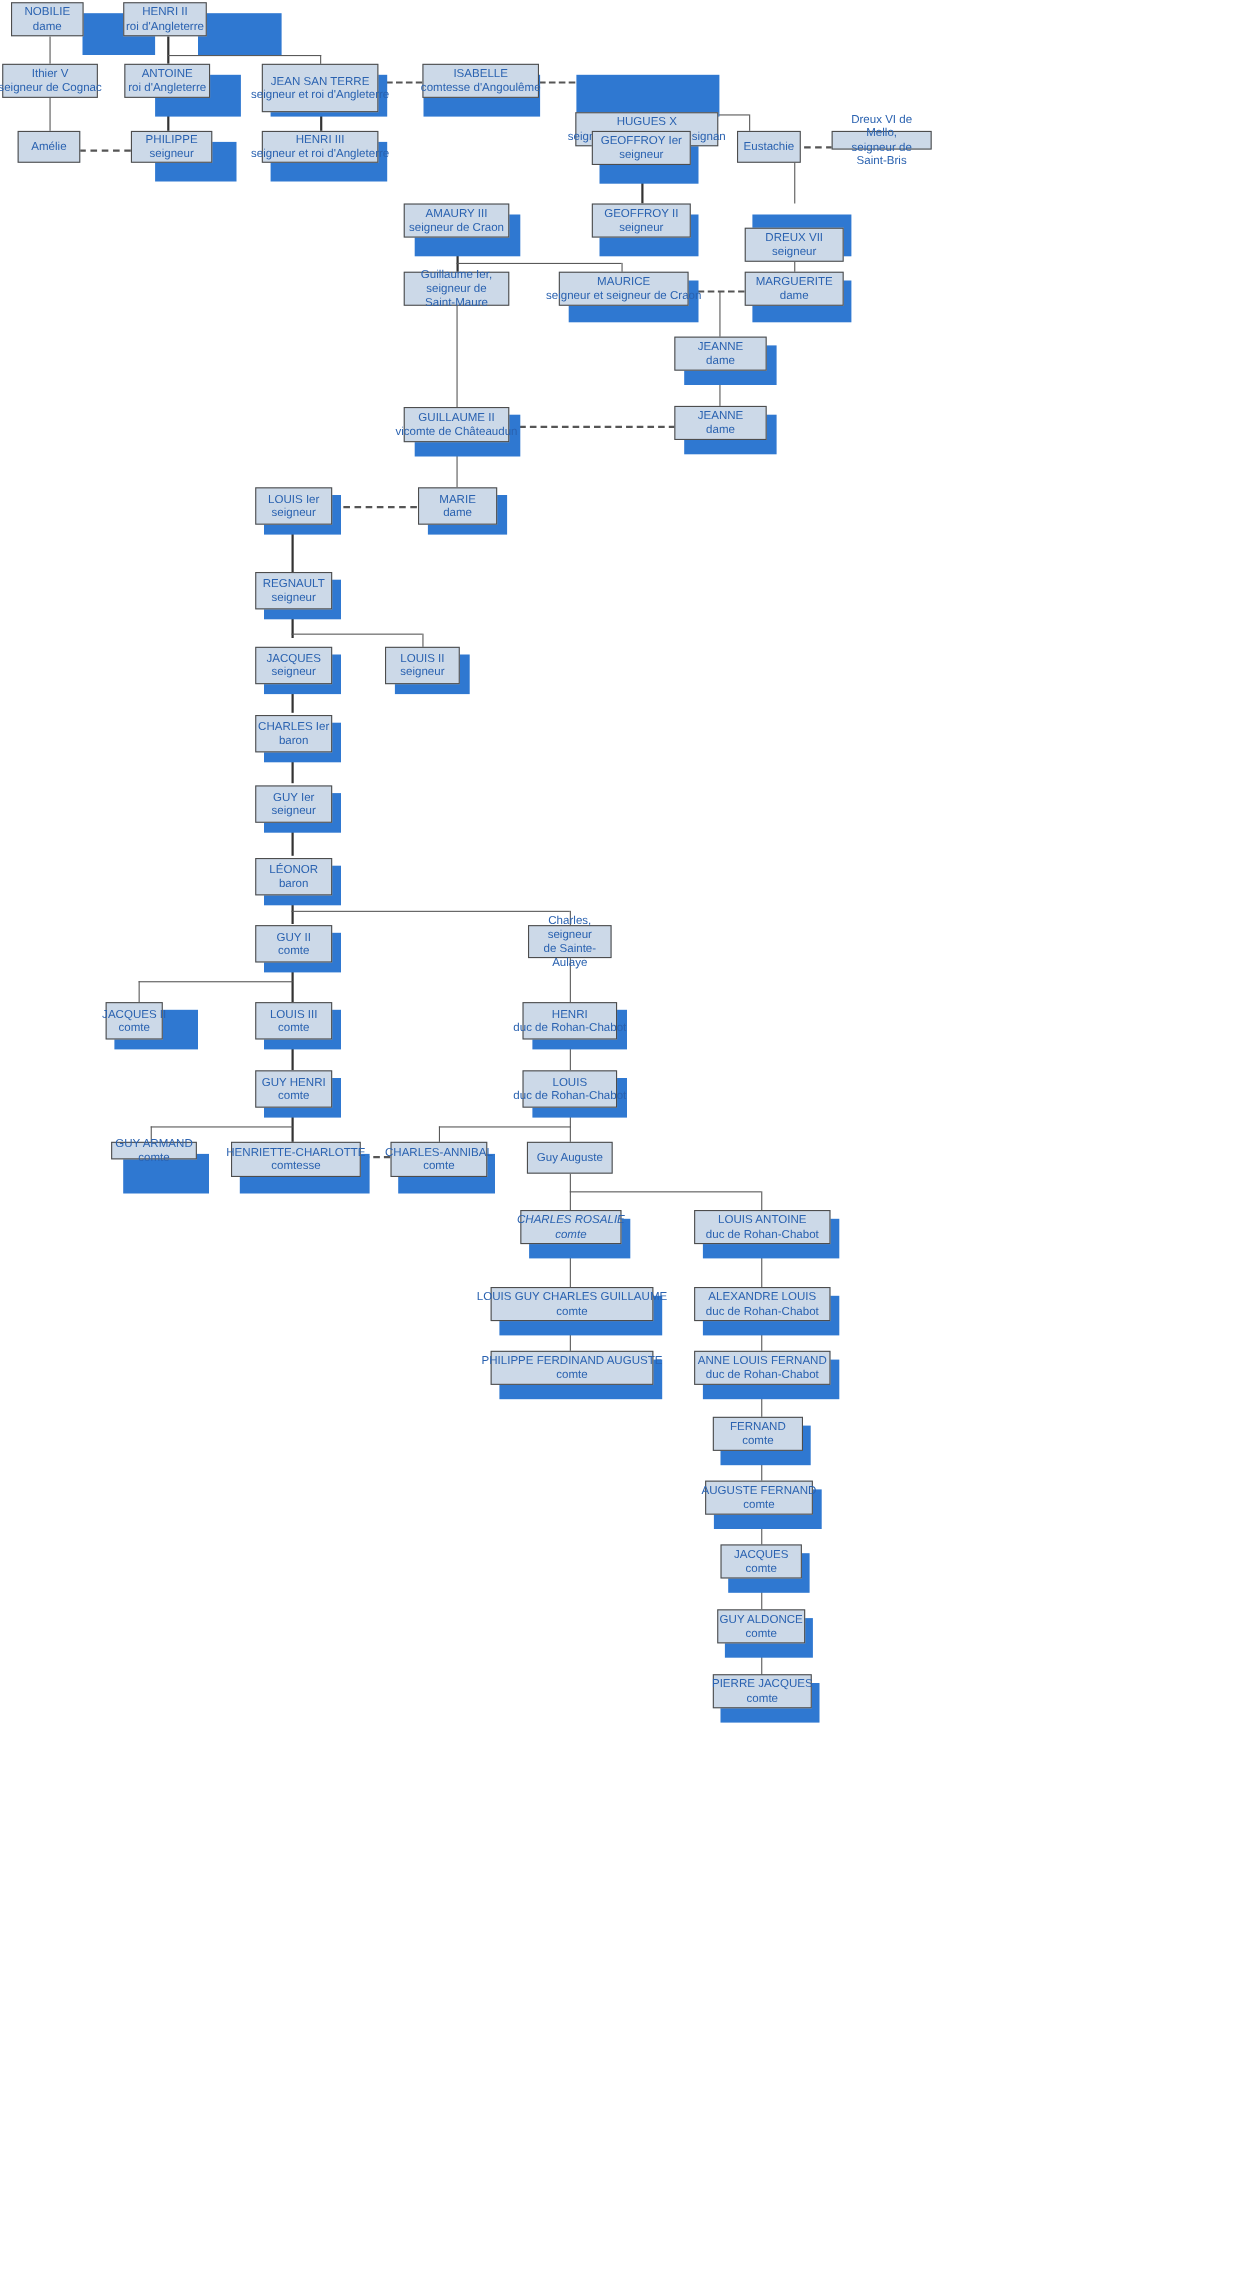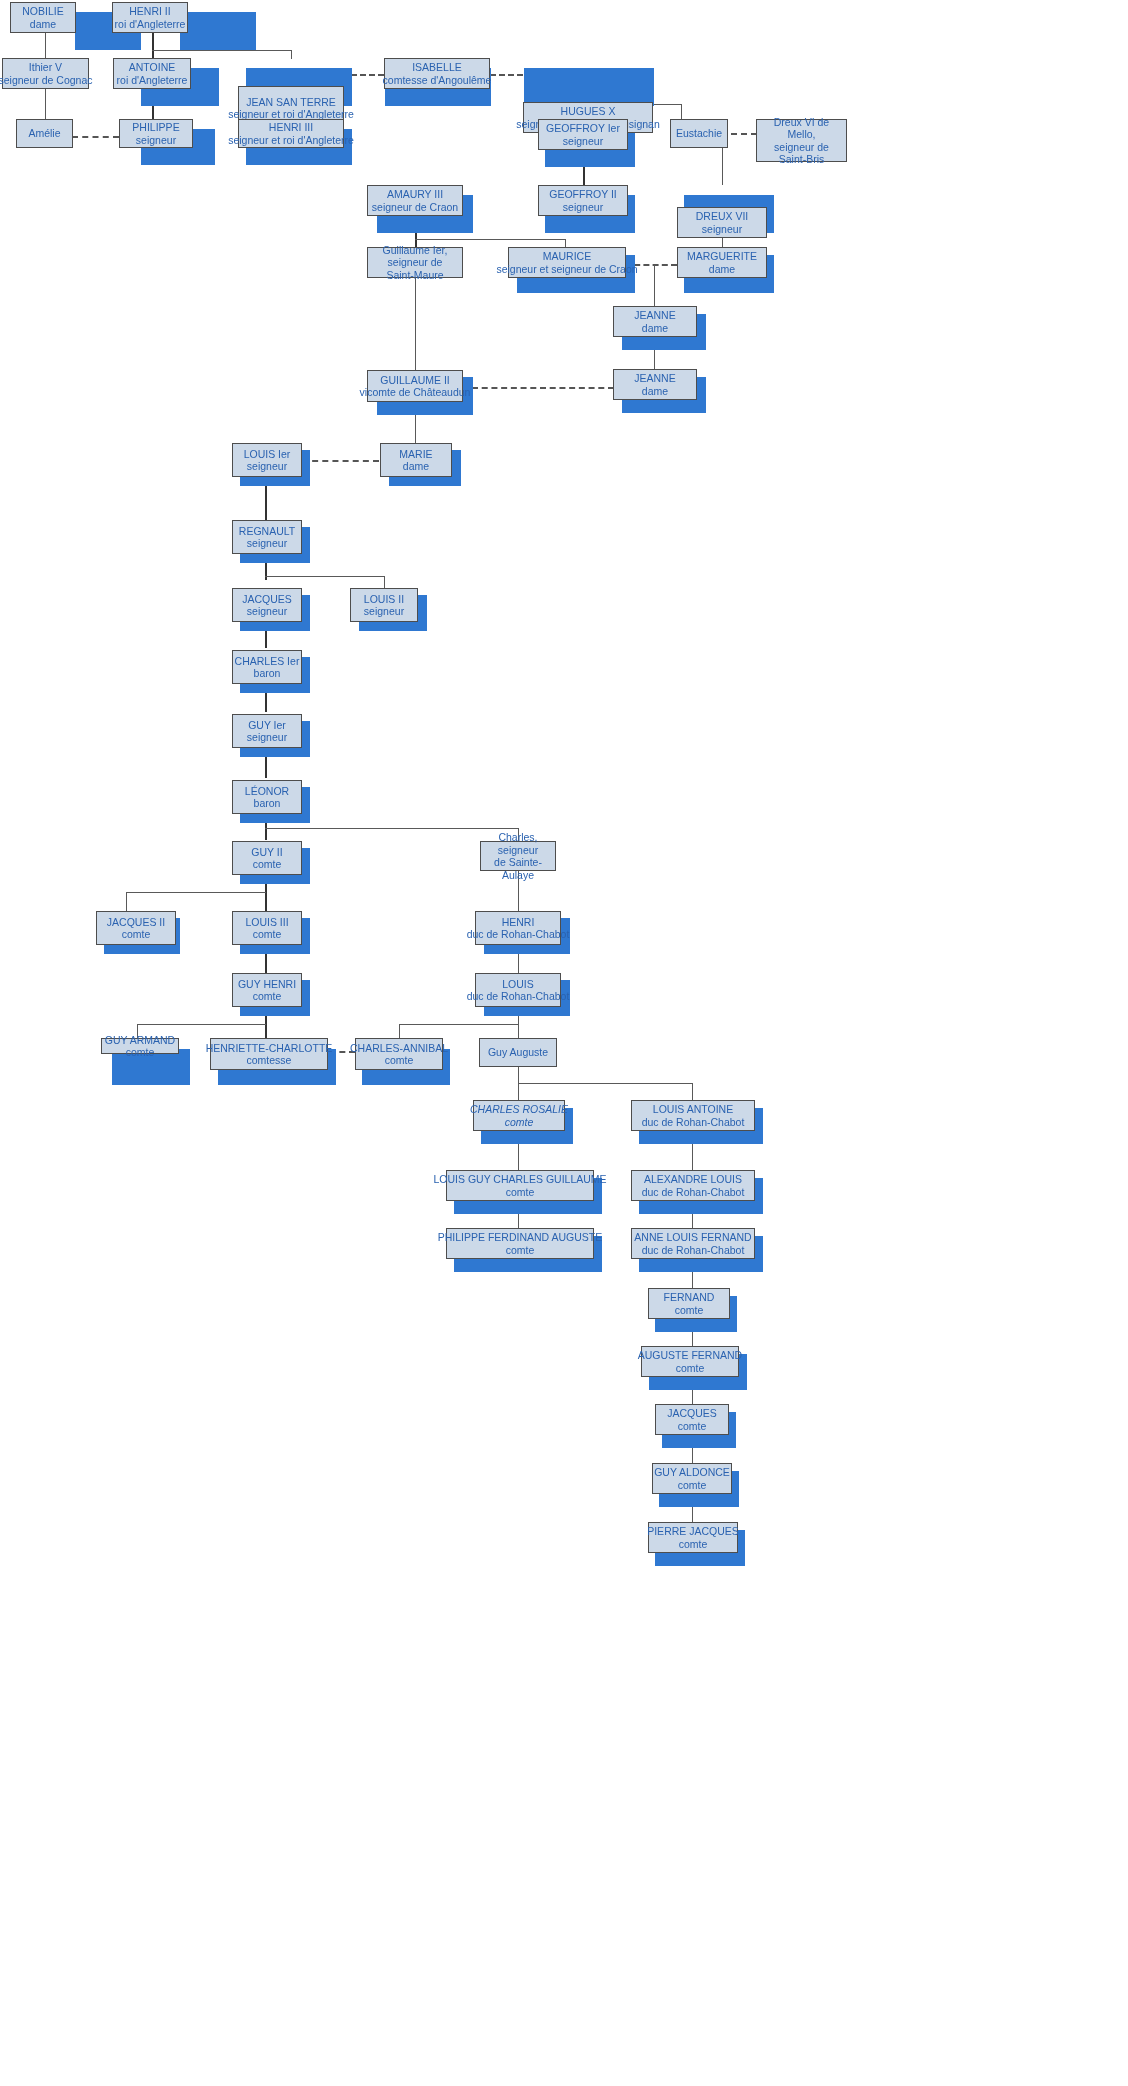--- a/index.html
+++ b/index.html
@@ -225,21 +225,21 @@
   <div class="node" style="left:2px; top:58px; width:87px; height:31px;">
     <span class="ln">Ithier V</span>
     <span class="ln2">seigneur de Cognac</span>
   </div>
 
   <div class="node" style="left:113px; top:58px; width:78px; height:31px;">
     <span class="ln">ANTOINE</span>
     <span class="ln2">roi d'Angleterre</span>
   </div>
 
-  <div class="node" style="left:238px; top:58px; width:106px; height:44px;margin-top:28px;">
+  <div class="node" style="left:238px; top:58px; width:106px; height:44px;">
     <span class="ln">JEAN SAN TERRE</span>
     <span class="ln2">seigneur et roi d'Angleterre</span>
   </div>
 
   <div class="node" style="left:384px; top:58px; width:106px; height:31px;">
     <span class="ln">ISABELLE</span>
     <span class="ln2">comtesse d'Angoulême</span>
   </div>
 
   <div class="node" style="left:523px; top:58px; width:130px; height:31px;margin-top:44px;">
@@ -263,21 +263,21 @@
 
   <div class="node" style="left:538px; top:119px; width:90px; height:31px;">
     <span class="ln">GEOFFROY Ier</span>
     <span class="ln2">seigneur</span>
   </div>
 
   <div class="node" style="left:670px; top:119px; width:58px; height:29px;justify-content:center;">
     <span class="ln">Eustachie</span>
   </div>
 
-  <div class="node wrap" style="left:756px; top:119px; width:91px; height:43px;">
+  <div class="node wrap" style="left:756px; top:119px; width:91px; height:17px;">
     <span class="ln">Dreux VI de Mello,</span>
     <span class="ln2">seigneur de Saint-Bris</span>
   </div>
 
   <div class="node" style="left:367px; top:185px; width:96px; height:31px;">
     <span class="ln">AMAURY III</span>
     <span class="ln2">seigneur de Craon</span>
   </div>
 
   <div class="node" style="left:538px; top:185px; width:90px; height:31px;">
@@ -363,21 +363,21 @@
   <div class="node" style="left:232px; top:841px; width:70px; height:34px;">
     <span class="ln">GUY II</span>
     <span class="ln2">comte</span>
   </div>
 
   <div class="node wrap" style="left:480px; top:841px; width:76px; height:30px;">
     <span class="ln">Charles, seigneur</span>
     <span class="ln2">de Sainte-Aulaye</span>
   </div>
 
-  <div class="node" style="left:96px; top:911px; width:80px; height:34px;">
+  <div class="node" style="left:96px; top:911px; width:52px; height:34px;">
     <span class="ln">JACQUES II</span>
     <span class="ln2">comte</span>
   </div>
 
   <div class="node" style="left:232px; top:911px; width:70px; height:34px;">
     <span class="ln">LOUIS III</span>
     <span class="ln2">comte</span>
   </div>
 
   <div class="node" style="left:475px; top:911px; width:86px; height:34px;">

